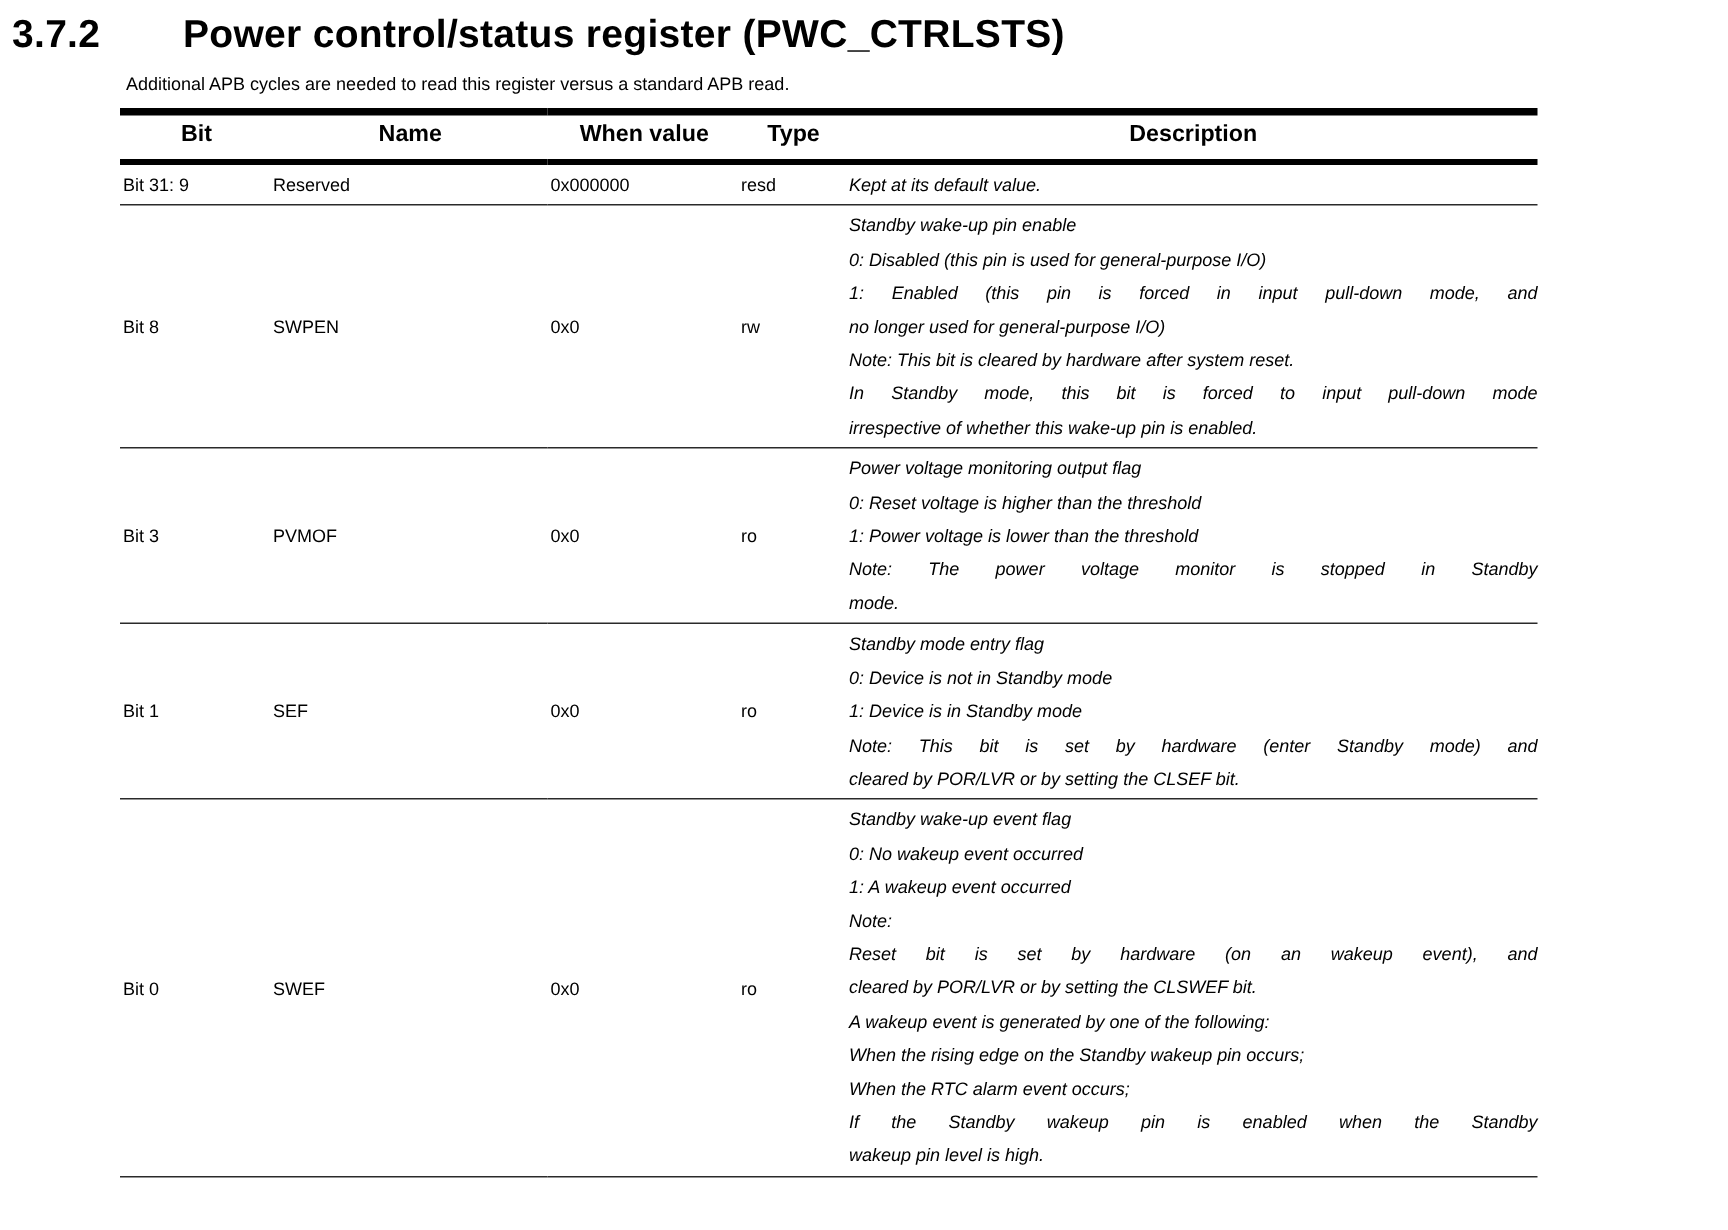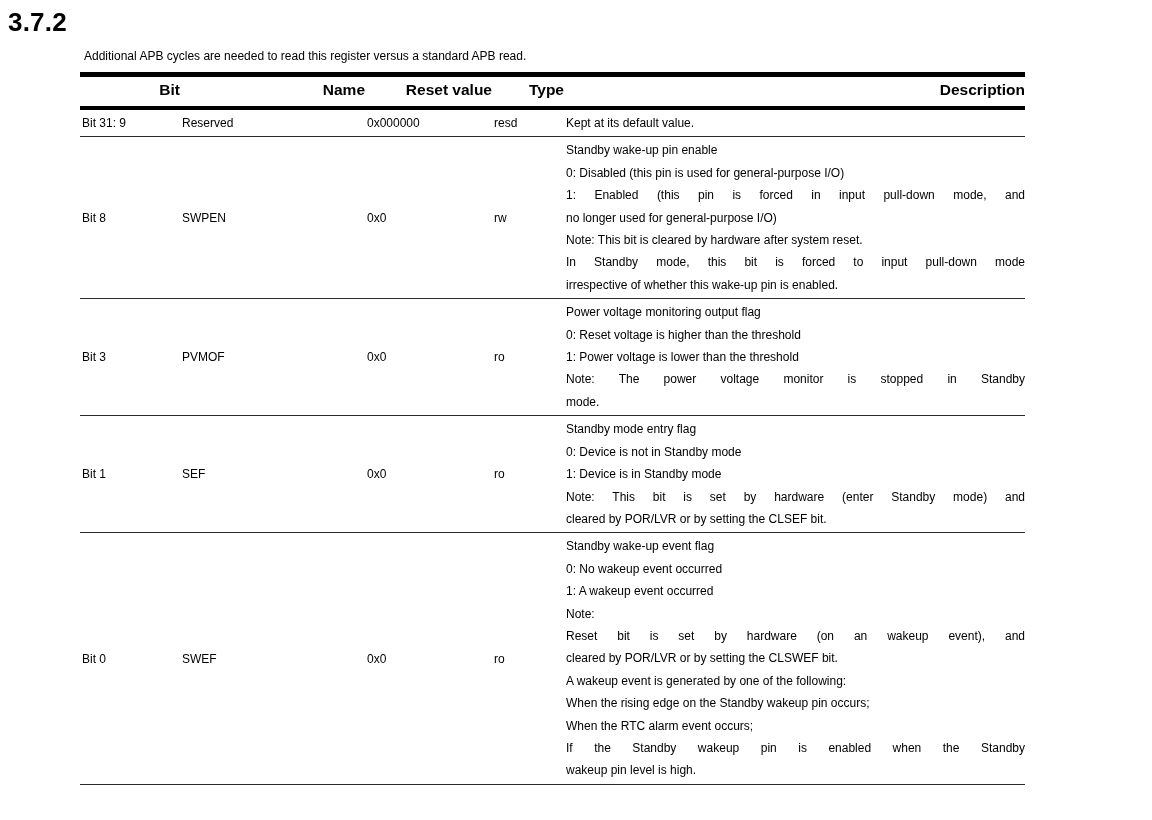--- a/index.html
+++ b/index.html
@@ -36,64 +36,65 @@
   table.register {
     border-collapse: collapse;
     table-layout: fixed;
     width: 945px;
   }
   table.register thead tr {
     border-top: 5px solid #000;
     border-bottom: 4px solid #000;
   }
   table.register th {
-    text-align: right;
+    text-align: center;
     font-size: 15.5px;
     font-weight: bold;
     padding: 4px 0 7px 2px;
     white-space: nowrap;
   }
   table.register tbody tr { border-bottom: 1.5px solid #2a2a2a; }
   table.register td {
     font-size: 12px;
     vertical-align: middle;
     padding: 2px 0 2px 2px;
   }
   td.desc {
     vertical-align: top;
     padding: 3px 0 3px 0;
   }
-  .line { line-height: 22.4px; }
+  .line { line-height: 22.4px; font-style: italic; }
   .line.j { text-align: justify; text-align-last: justify; }
 </style>
 </head>
 <body>
 
 <div class="page">
 
   <div class="heading">
     <span class="h-num">3.7.2</span>
+    <span class="h-text">Power control/status register (PWC_CTRLSTS)</span>
   </div>
 
   <div class="intro">Additional APB cycles are needed to read this register versus a standard APB read.</div>
 
   <div class="table-wrap">
     <table class="register">
       <colgroup>
         <col style="width:100px">
         <col style="width:185px">
         <col style="width:127px">
         <col style="width:72px">
         <col style="width:461px">
       </colgroup>
       <thead>
         <tr>
           <th>Bit</th>
           <th>Name</th>
-          <th>Reset value</th>
+          <th>When value</th>
           <th>Type</th>
           <th>Description</th>
         </tr>
       </thead>
       <tbody>
   <tr>
     <td>Bit 31: 9</td>
     <td>Reserved</td>
     <td>0x000000</td>
     <td>resd</td>

